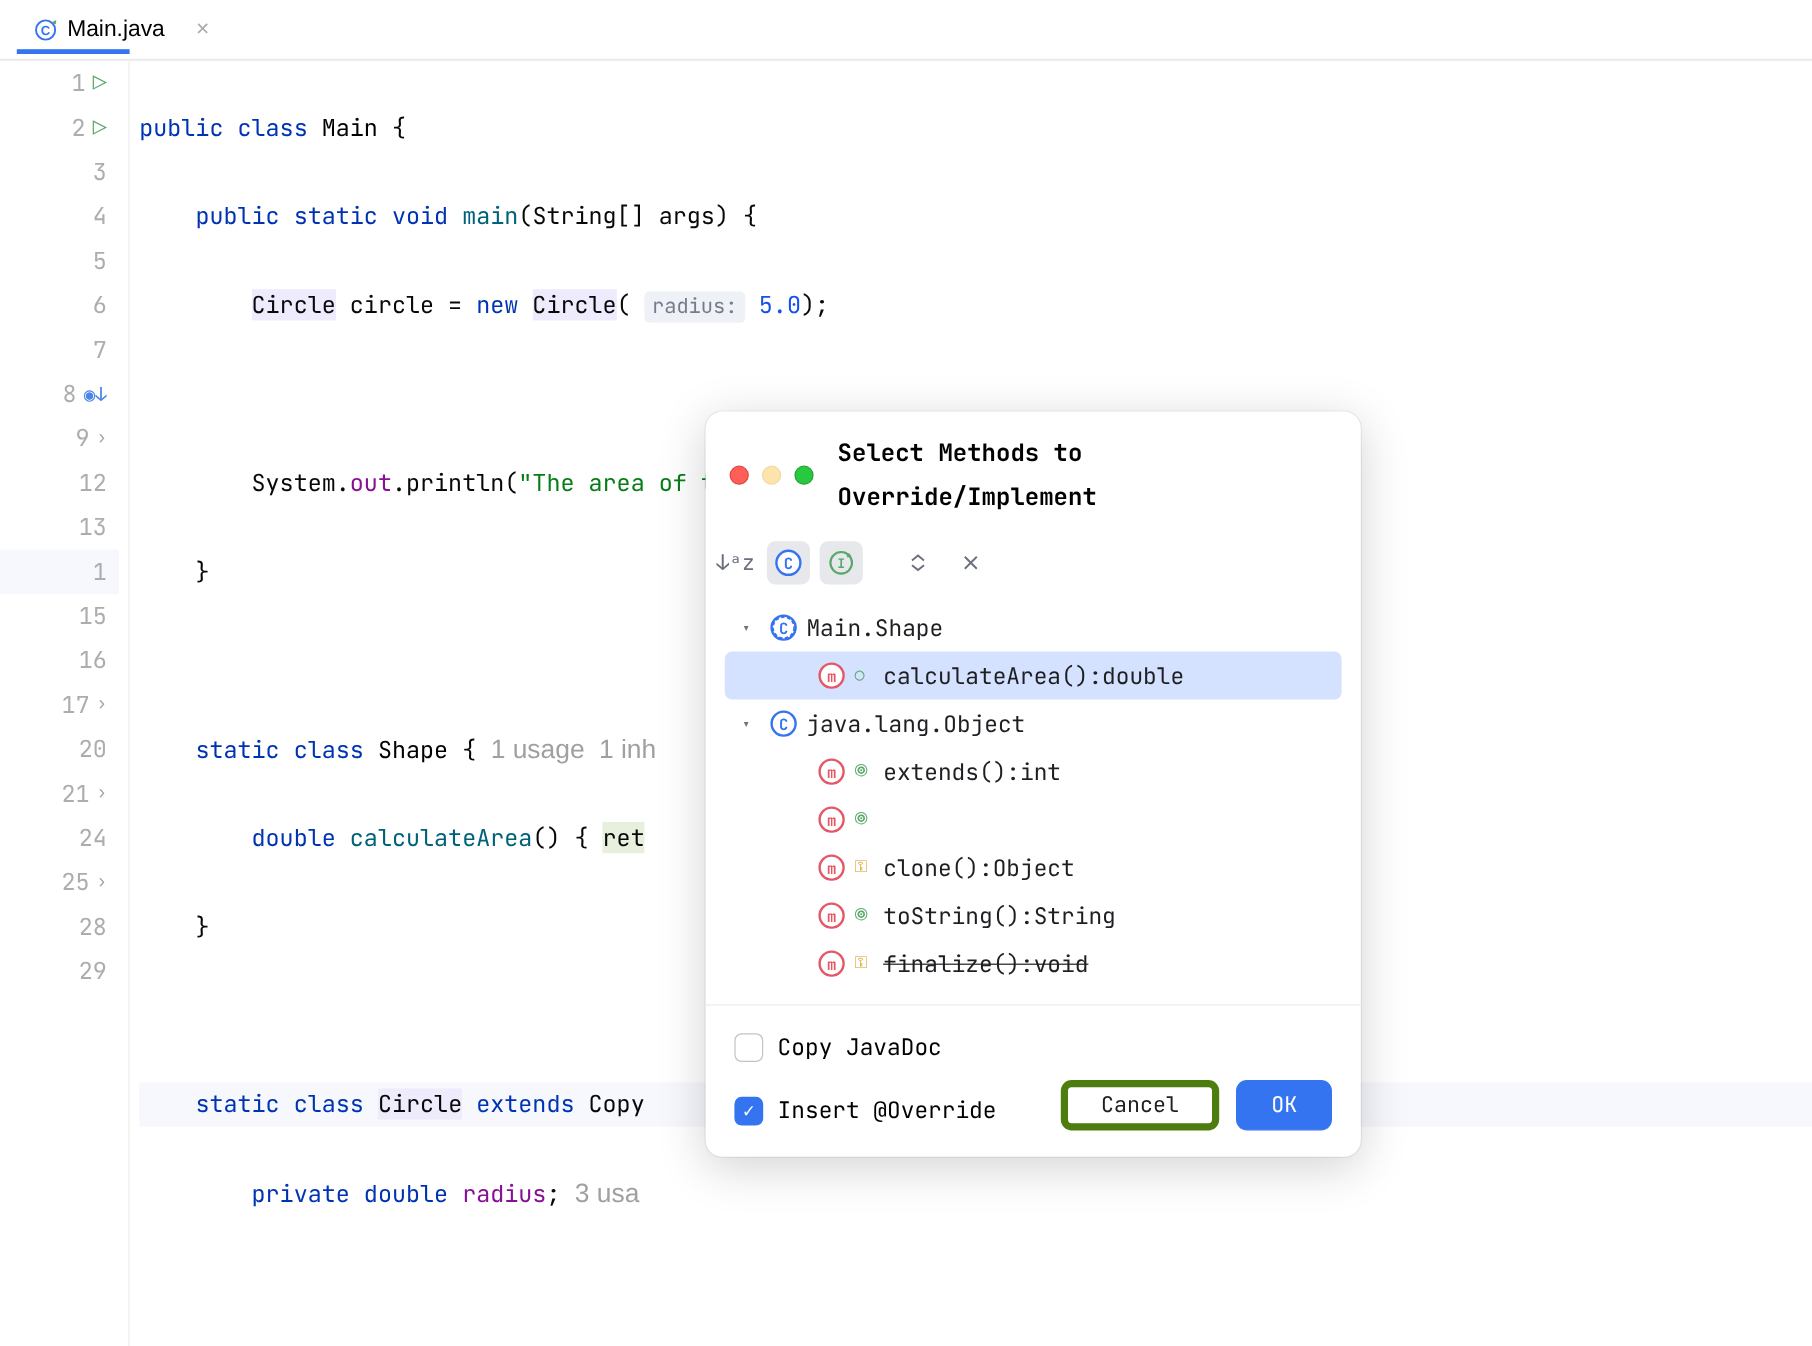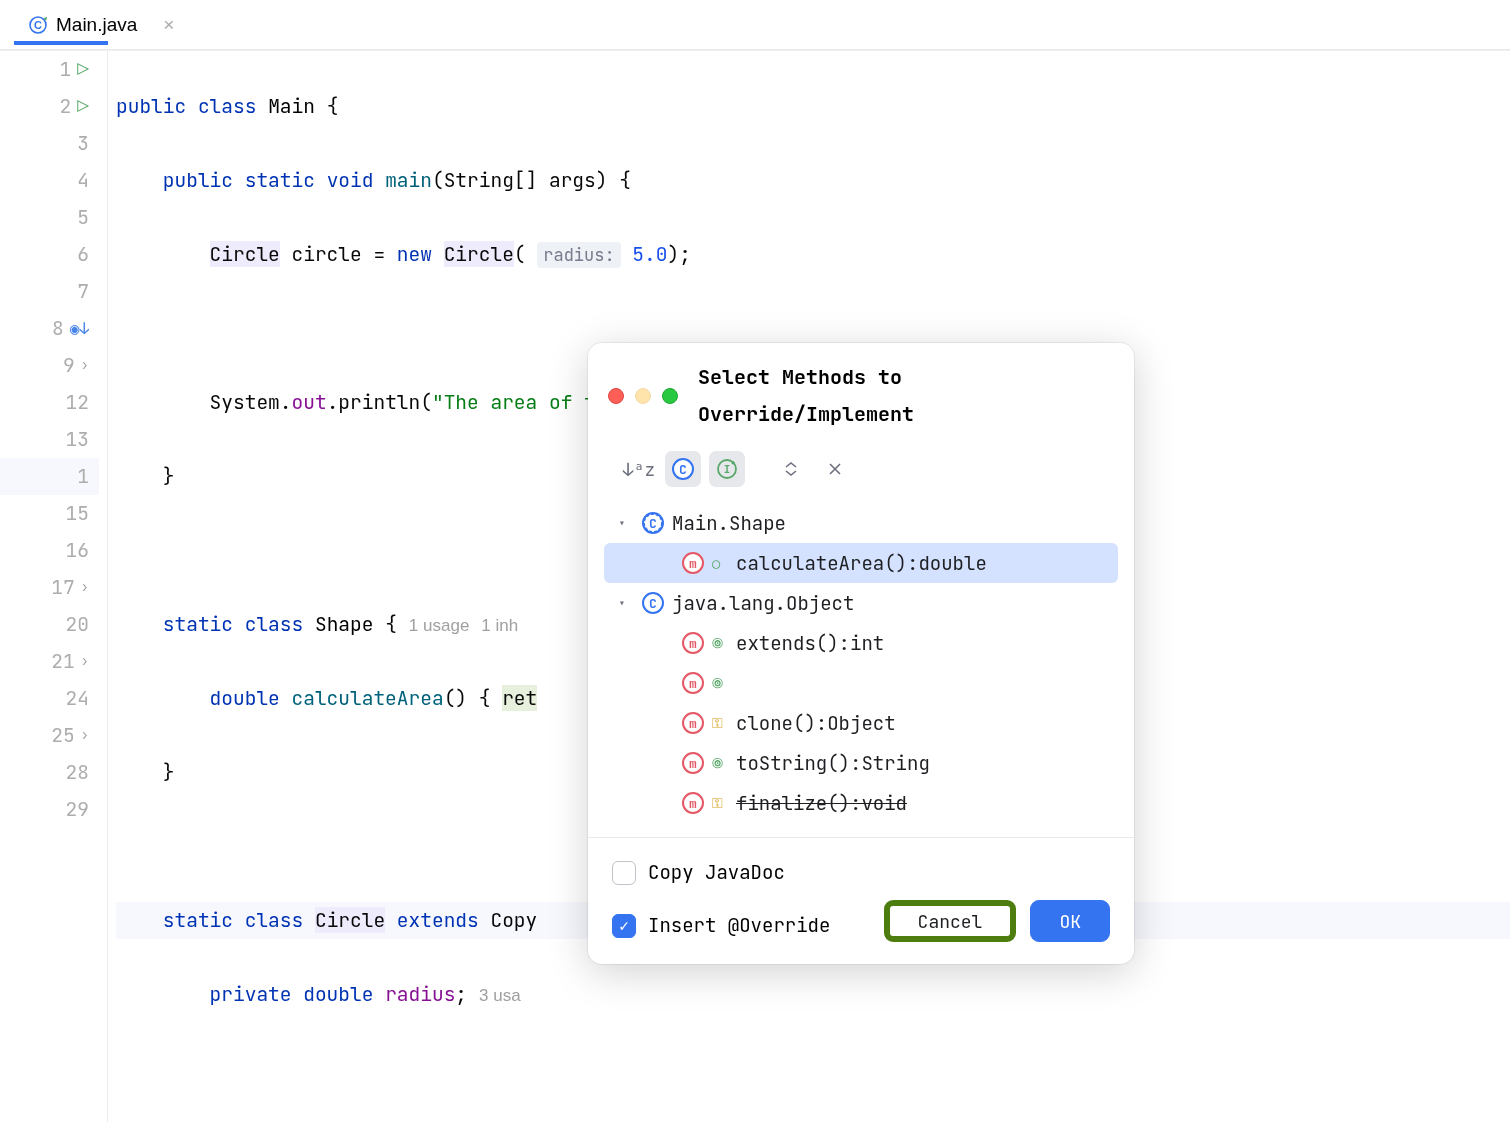--- a/index.html
+++ b/index.html
@@ -70,21 +70,21 @@
   .hl-line { background: #f6f8fe; }
   .kw { color: #0033b3; }
   .cls { color: #000; }
   .method { color: #00627a; }
   .method-decl { color: #00627a; }
   .field { color: #871094; }
   .str { color: #067d17; }
   .num { color: #1750eb; }
   .static-f { color: #871094; }
   .param-hint { background: #eef1f6; color: #7a7a8c; padding: 2px 6px; border-radius: 4px; font-size: 17px; }
-  .usage-hint { color: #a0a0a0; font-size: 17px; font-family: -apple-system, sans-serif; padding-left: 12px; }
+  .usage-hint { color: #a0a0a0; font-size: 22px; font-family: -apple-system, sans-serif; padding-left: 12px; }
   .class-hl { background: #edebfc; }
   .ret-hl { background: #e6f0dd; }
   .caret-hl { background: #edebfc; }
 
   
   .dialog {
     position: absolute;
     left: 588px;
     top: 255px;
     width: 546px;
@@ -103,21 +103,21 @@
   .traffic { display: flex; gap: 11px; }
   .traffic-dot { width: 16px; height: 16px; border-radius: 50%; }
   .dot-red { background: #ff5f57; border: 1px solid #e24640; }
   .dot-yellow { background: #febc2e; border: 1px solid #d8a020; opacity:.4;}
   .dot-green { background: #28c840; border: 1px solid #1ea830; }
   .dialog-title { font-size: 20px; font-weight: 700; color: #000; margin-left: 8px;}
   .dialog-toolbar {
     display: flex;
     align-items: center;
     gap: 8px;
-    padding: 8px 24px 12px 33px;
+    padding: 8px 24px 12px 7px;
   }
   .tb-btn {
     width: 36px; height: 36px;
     border-radius: 7px;
     display: flex; align-items: center; justify-content: center;
     color: #6c707e;
     font-size: 18px;
     cursor: pointer;
   }
   .tb-btn.active { background: #e6e8ec; color: #3574f0; }

